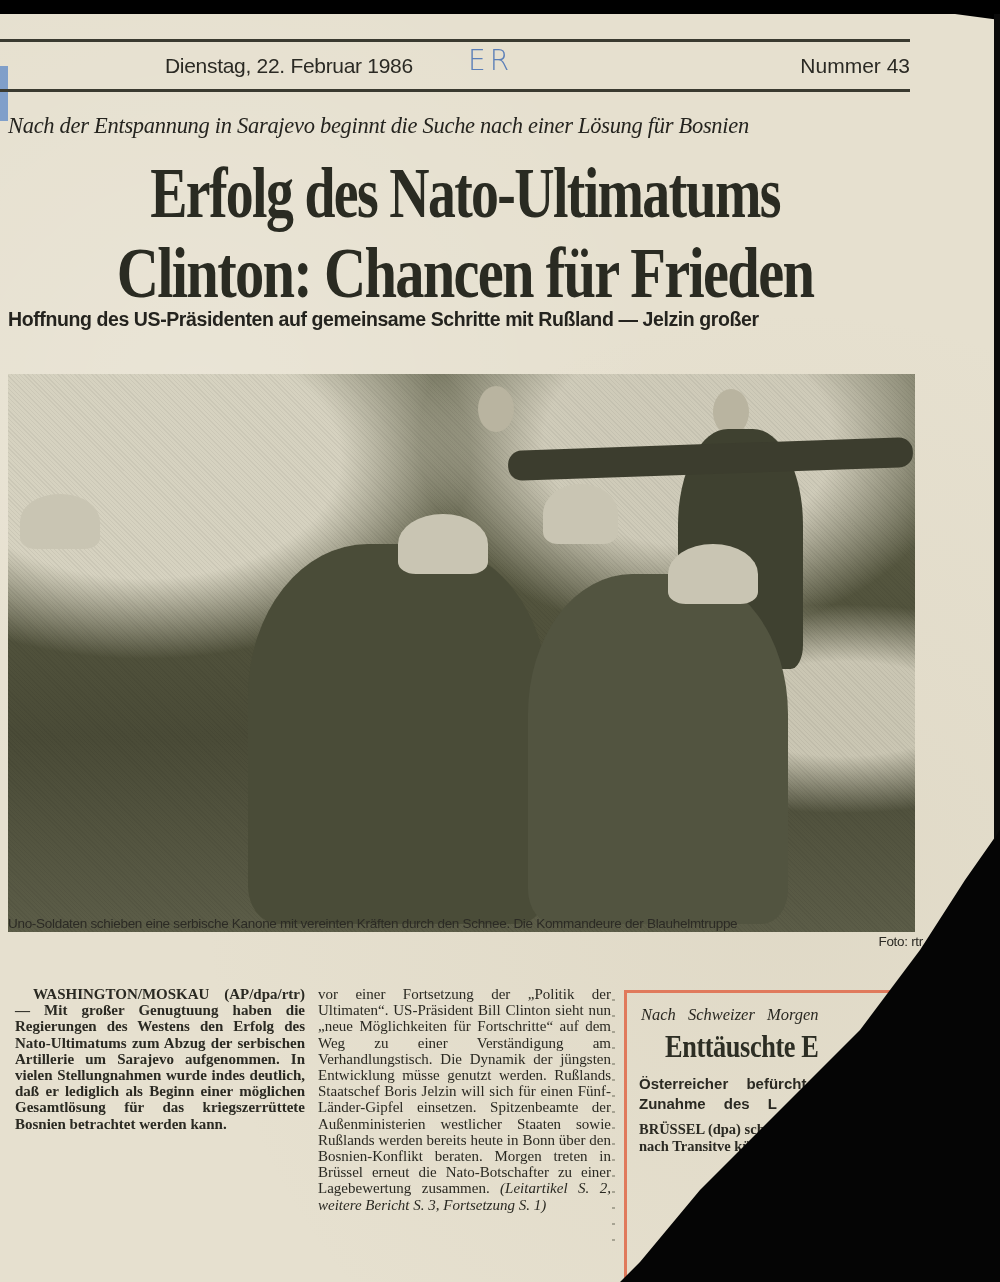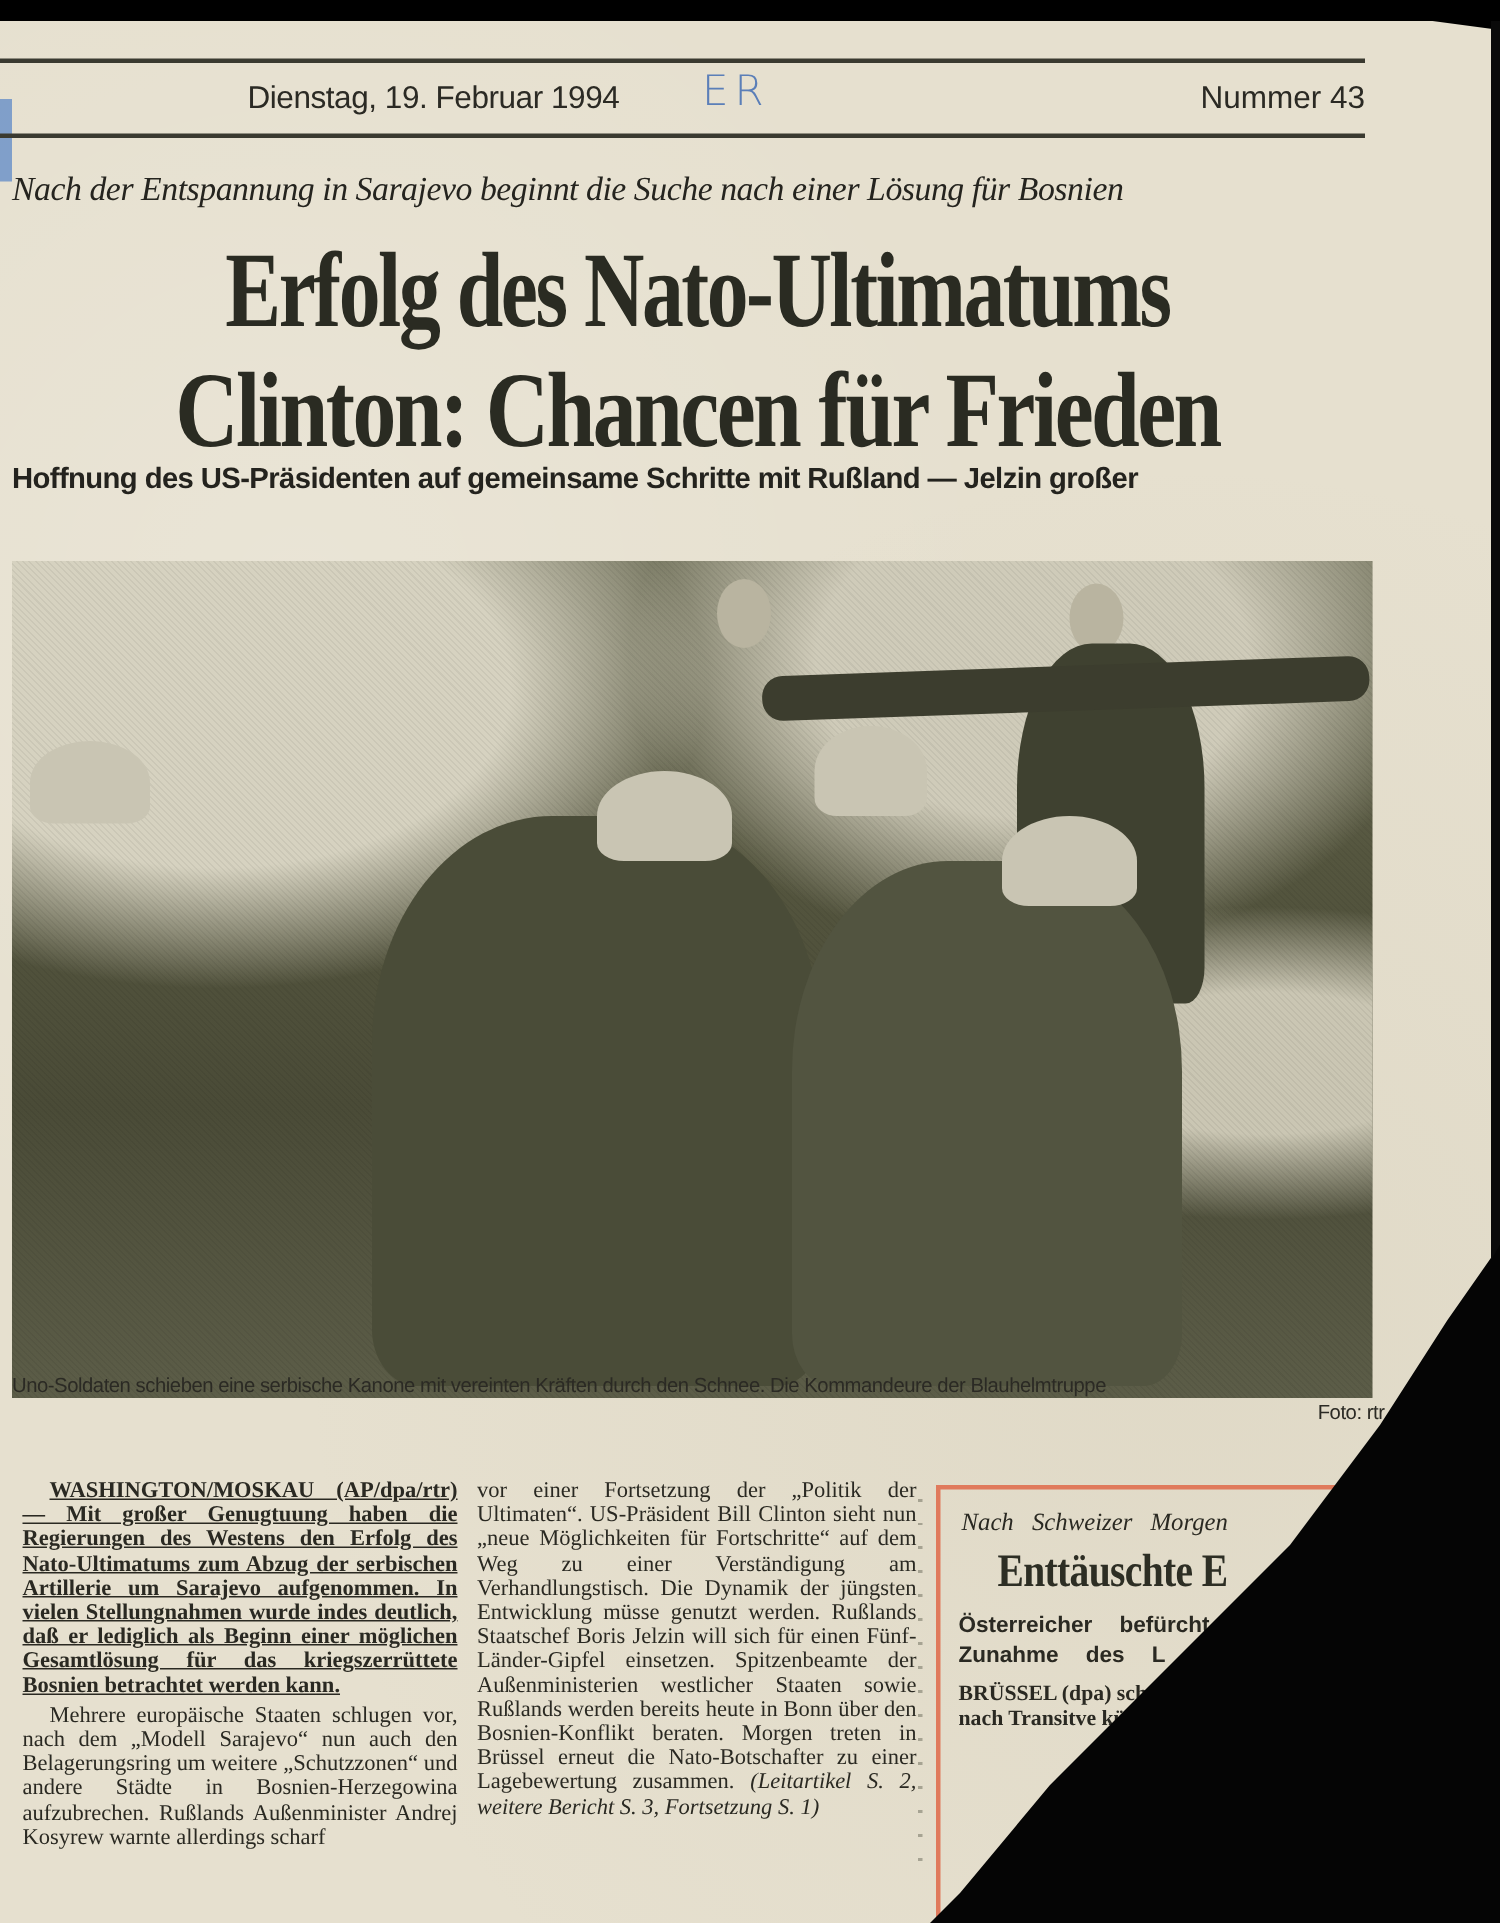--- a/index.html
+++ b/index.html
@@ -43,21 +43,21 @@
   .figure { position:absolute; background:#4a4c38; border-radius:40% 40% 10% 10%; }
   .head { position:absolute; width:36px; height:46px; background:#b9b4a0; border-radius:50%; }
 
   .caption { position:absolute; left:8px; top:901px; width:915px; font-family:"Liberation Sans", sans-serif; font-size:13.5px; color:#2b2a24; line-height:18px; letter-spacing:-0.3px; }
   .credit { position:absolute; right:0; top:18px; }
 
   .col { position:absolute; top:972px; font-family:"Liberation Serif", serif; font-size:15px; line-height:16.2px; color:#2a2922; text-align:justify; hyphens:manual; }
   .col1 { left:15px; width:290px; }
   .col2 { left:318px; width:293px; }
   .col p { margin:0; }
-  .lead { font-weight:bold;text-decoration:underline; }
+  .lead { font-weight:bold; }
   .indent { text-indent:18px; }
   .it { font-style:italic; }
 
   .box { position:absolute; left:624px; top:976px; width:370px; height:310px; border:3px solid #e07a5c; border-right:none; border-bottom:none; }
   .box-kicker { position:absolute; left:14px; top:12px; font-family:"Liberation Serif", serif; font-style:italic; font-size:16.5px; color:#2a2922; word-spacing:8px; }
   .box-head { position:absolute; left:38px; top:36px; font-family:"Liberation Serif", serif; font-weight:bold; font-size:31px; color:#2d2e24; transform:scaleX(0.85); transform-origin:left; letter-spacing:-0.5px; }
   .box-sub { position:absolute; left:12px; width:340px; font-family:"Liberation Sans", sans-serif; font-weight:bold; font-size:15px; color:#2a2922; word-spacing:14px; }
   .bs1 { top:82px; } .bs2 { top:102px; }
   .box-body { position:absolute; left:12px; top:128px; width:330px; font-family:"Liberation Serif", serif; font-weight:bold; font-size:14.5px; line-height:16.5px; color:#2a2922; }
 
@@ -65,21 +65,21 @@
   .dots { position:absolute; left:612px; top:985px; width:3px; height:250px; background:repeating-linear-gradient(180deg,#6a6a5a 0 2px,transparent 2px 16px); opacity:0.5; }
 </style>
 </head>
 <body>
 
 <div id="page">
   <div class="paper">
     <div class="blue-mark"></div>
     <div class="topline"></div>
     <div class="dateline">
-      <span class="date">Dienstag, 19. Februar 1994</span>
+      <span class="date">Dienstag, 22. Februar 1986</span>
       <span class="handwriting">ER</span>
       <span class="issue">Nummer 43</span>
     </div>
     <div class="midline"></div>
 
     <div class="kicker">Nach der Entspannung in Sarajevo beginnt die Suche nach einer Lösung für Bosnien</div>
     <div class="headline h1">Erfolg des Nato-Ultimatums</div>
     <div class="headline h2">Clinton: Chancen für Frieden</div>
     <div class="subhead sub1">Hoffnung des US-Präsidenten auf gemeinsame Schritte mit Rußland — Jelzin großer</div>
 
@@ -96,21 +96,20 @@
       <div class="helmet" style="left:12px;top:120px;width:80px;height:55px;"></div>
     </div>
 
     <div class="caption">
       <div>Uno-Soldaten schieben eine serbische Kanone mit vereinten Kräften durch den Schnee. Die Kommandeure der Blauhelmtruppe</div>
       <span class="credit">Foto: rtr</span>
     </div>
 
     <div class="col col1">
       <p class="lead indent">WASHINGTON/MOSKAU (AP/dpa/rtr) — Mit großer Genugtuung haben die Regierungen des Westens den Erfolg des Nato-Ultimatums zum Abzug der serbischen Artillerie um Sarajevo aufgenommen. In vielen Stellungnahmen wurde indes deutlich, daß er lediglich als Beginn einer möglichen Gesamtlösung für das kriegszerrüttete Bosnien betrachtet werden kann.</p>
-      <p class="indent" style="margin-top:4px;">Mehrere europäische Staaten schlugen vor, nach dem „Modell Sarajevo“ nun auch den Belagerungsring um weitere „Schutzzonen“ und andere Städte in Bosnien-Herzegowina aufzubrechen. Rußlands Außenminister Andrej Kosyrew warnte allerdings scharf</p>
     </div>
 
     <div class="col col2">
       <p>
         <span>vor einer Fortsetzung der „Politik der Ultimaten“. US-Präsident Bill Clinton sieht nun „neue Möglichkeiten für Fortschritte“ auf dem Weg zu einer Verständigung am Verhandlungstisch. Die Dynamik der jüngsten Entwicklung müsse genutzt werden. Rußlands Staatschef Boris Jelzin will sich für einen Fünf-Länder-Gipfel einsetzen. Spitzenbeamte der Außenministerien westlicher Staaten sowie Rußlands werden bereits heute in Bonn über den Bosnien-Konflikt beraten. Morgen treten in Brüssel erneut die Nato-Botschafter zu einer Lagebewertung zusammen.</span>
         <span class="it">(Leitartikel S. 2, weitere Bericht S. 3, Fortsetzung S. 1)</span>
       </p>
     </div>
 
     <div class="dots"></div>

